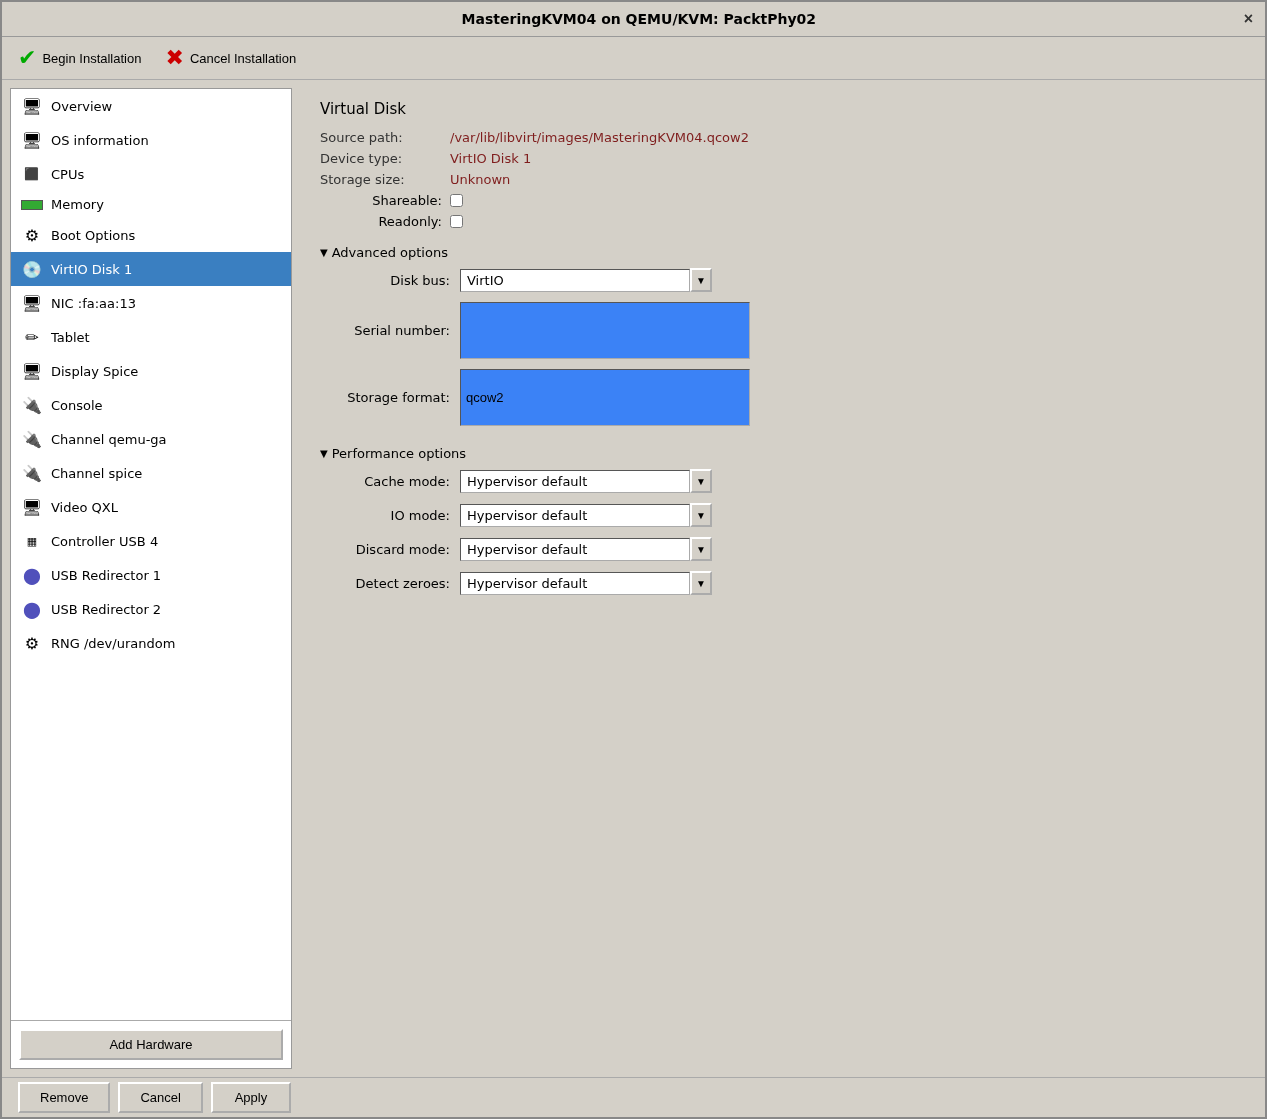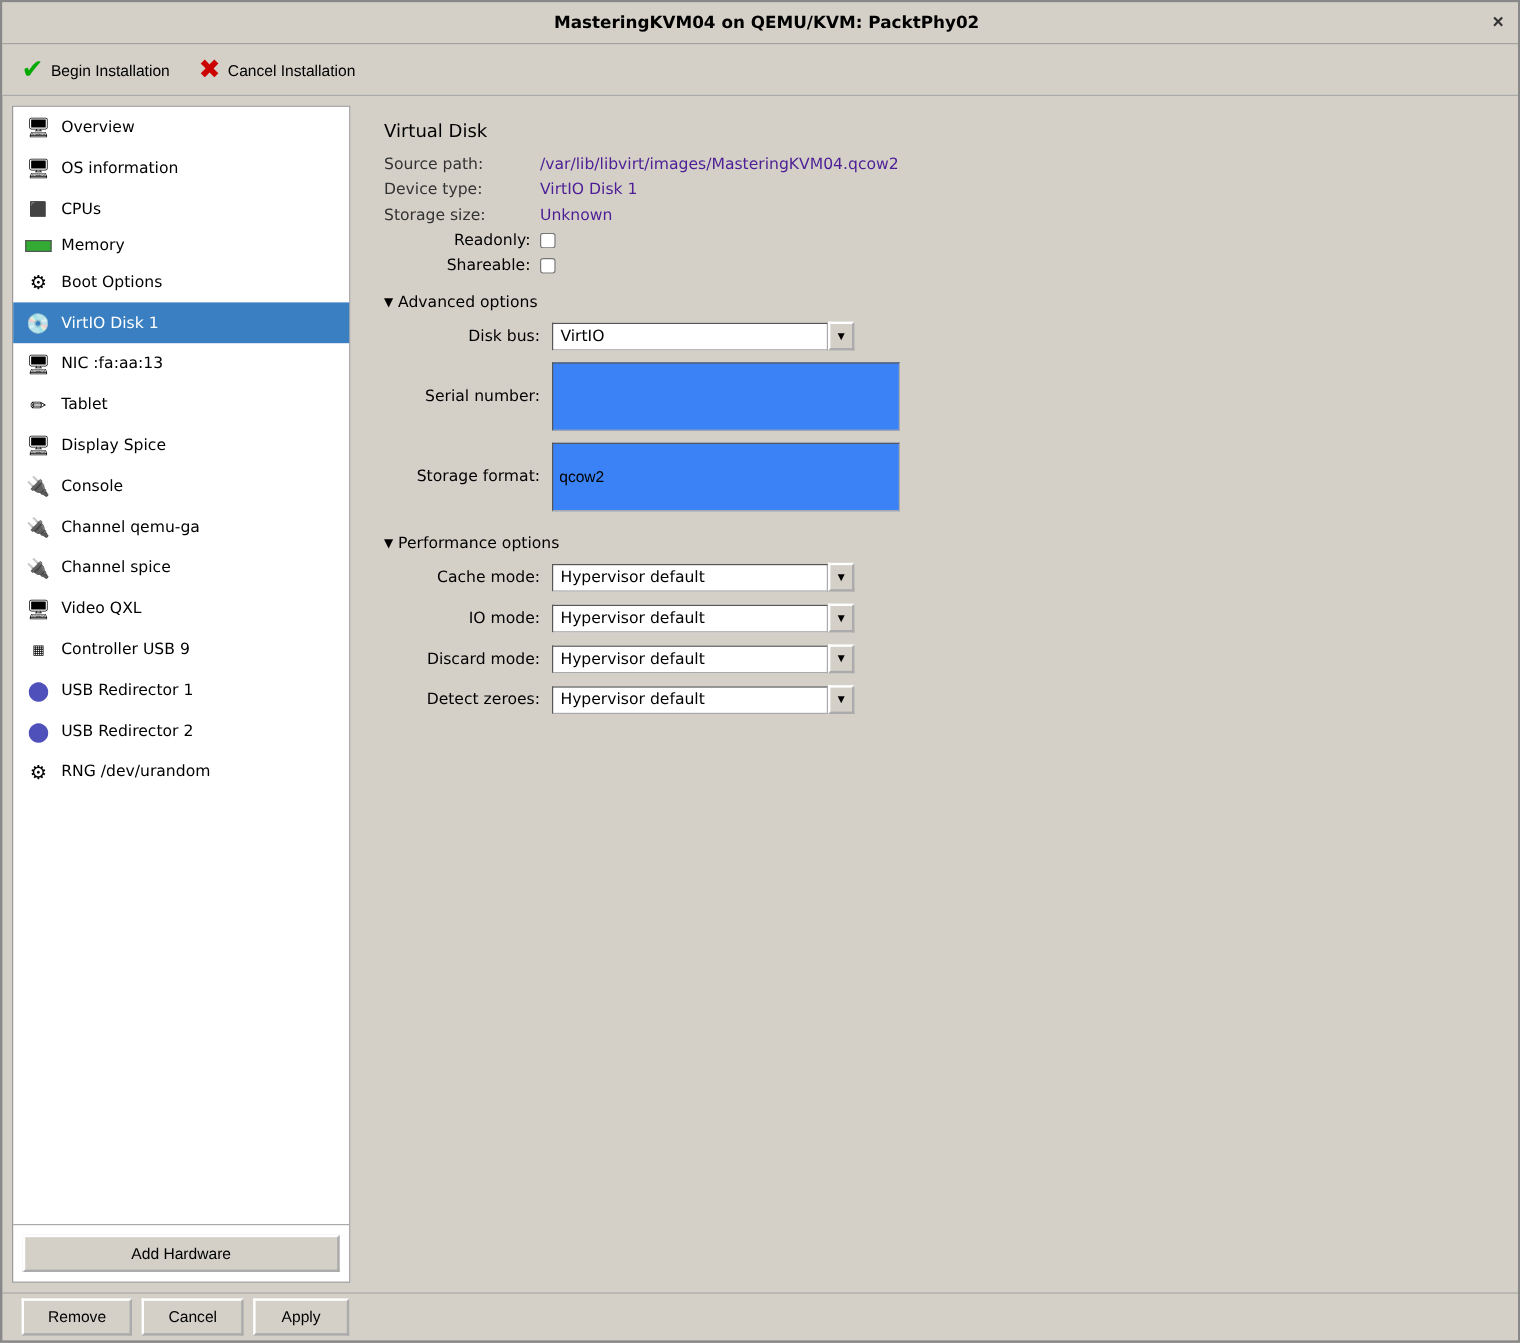--- a/index.html
+++ b/index.html
@@ -135,21 +135,21 @@
       margin-bottom: 6px;
       align-items: center;
     }
     .info-label {
       width: 130px;
       padding-right: 8px;
       color: #333;
       flex-shrink: 0;
     }
     .info-value {
-      color: #4c1d95;
+      color: #7f1d1d;
     }
     .checkbox-row {
       display: flex;
       align-items: center;
       margin-bottom: 6px;
     }
     .checkbox-label {
       width: 130px;
       text-align: right;
       padding-right: 8px;
@@ -313,21 +313,21 @@
         <span>Channel spice</span>
       </div>
 
       <div class="sidebar-item">
         <span class="sidebar-icon">🖥</span>
         <span>Video QXL</span>
       </div>
 
       <div class="sidebar-item">
         <span class="sidebar-icon" style="font-size:11px">▦</span>
-        <span>Controller USB 9</span>
+        <span>Controller USB 4</span>
       </div>
 
       <div class="sidebar-item">
         <span class="sidebar-icon" style="color:#5050bb">⬤</span>
         <span>USB Redirector 1</span>
       </div>
 
       <div class="sidebar-item">
         <span class="sidebar-icon" style="color:#5050bb">⬤</span>
         <span>USB Redirector 2</span>
@@ -356,26 +356,26 @@
         <span class="info-label">Device type:</span>
         <span class="info-value">VirtIO Disk 1</span>
       </div>
 
       <div class="info-row">
         <span class="info-label">Storage size:</span>
         <span class="info-value">Unknown</span>
       </div>
 
       <div class="checkbox-row">
+        <span class="checkbox-label">Shareable:</span>
+        <input type="checkbox" style="margin: 0px;">
+      </div>
+
+      <div class="checkbox-row">
         <span class="checkbox-label">Readonly:</span>
-        <input type="checkbox" style="margin: 0px;">
-      </div>
-
-      <div class="checkbox-row">
-        <span class="checkbox-label">Shareable:</span>
         <input type="checkbox" style="margin: 0px;">
       </div>
 
       <div class="collapsible-header">
         <span class="triangle">▼</span>
         <span>Advanced options</span>
       </div>
 
       <div class="form-row">
         <span class="form-label">Disk bus:</span>

